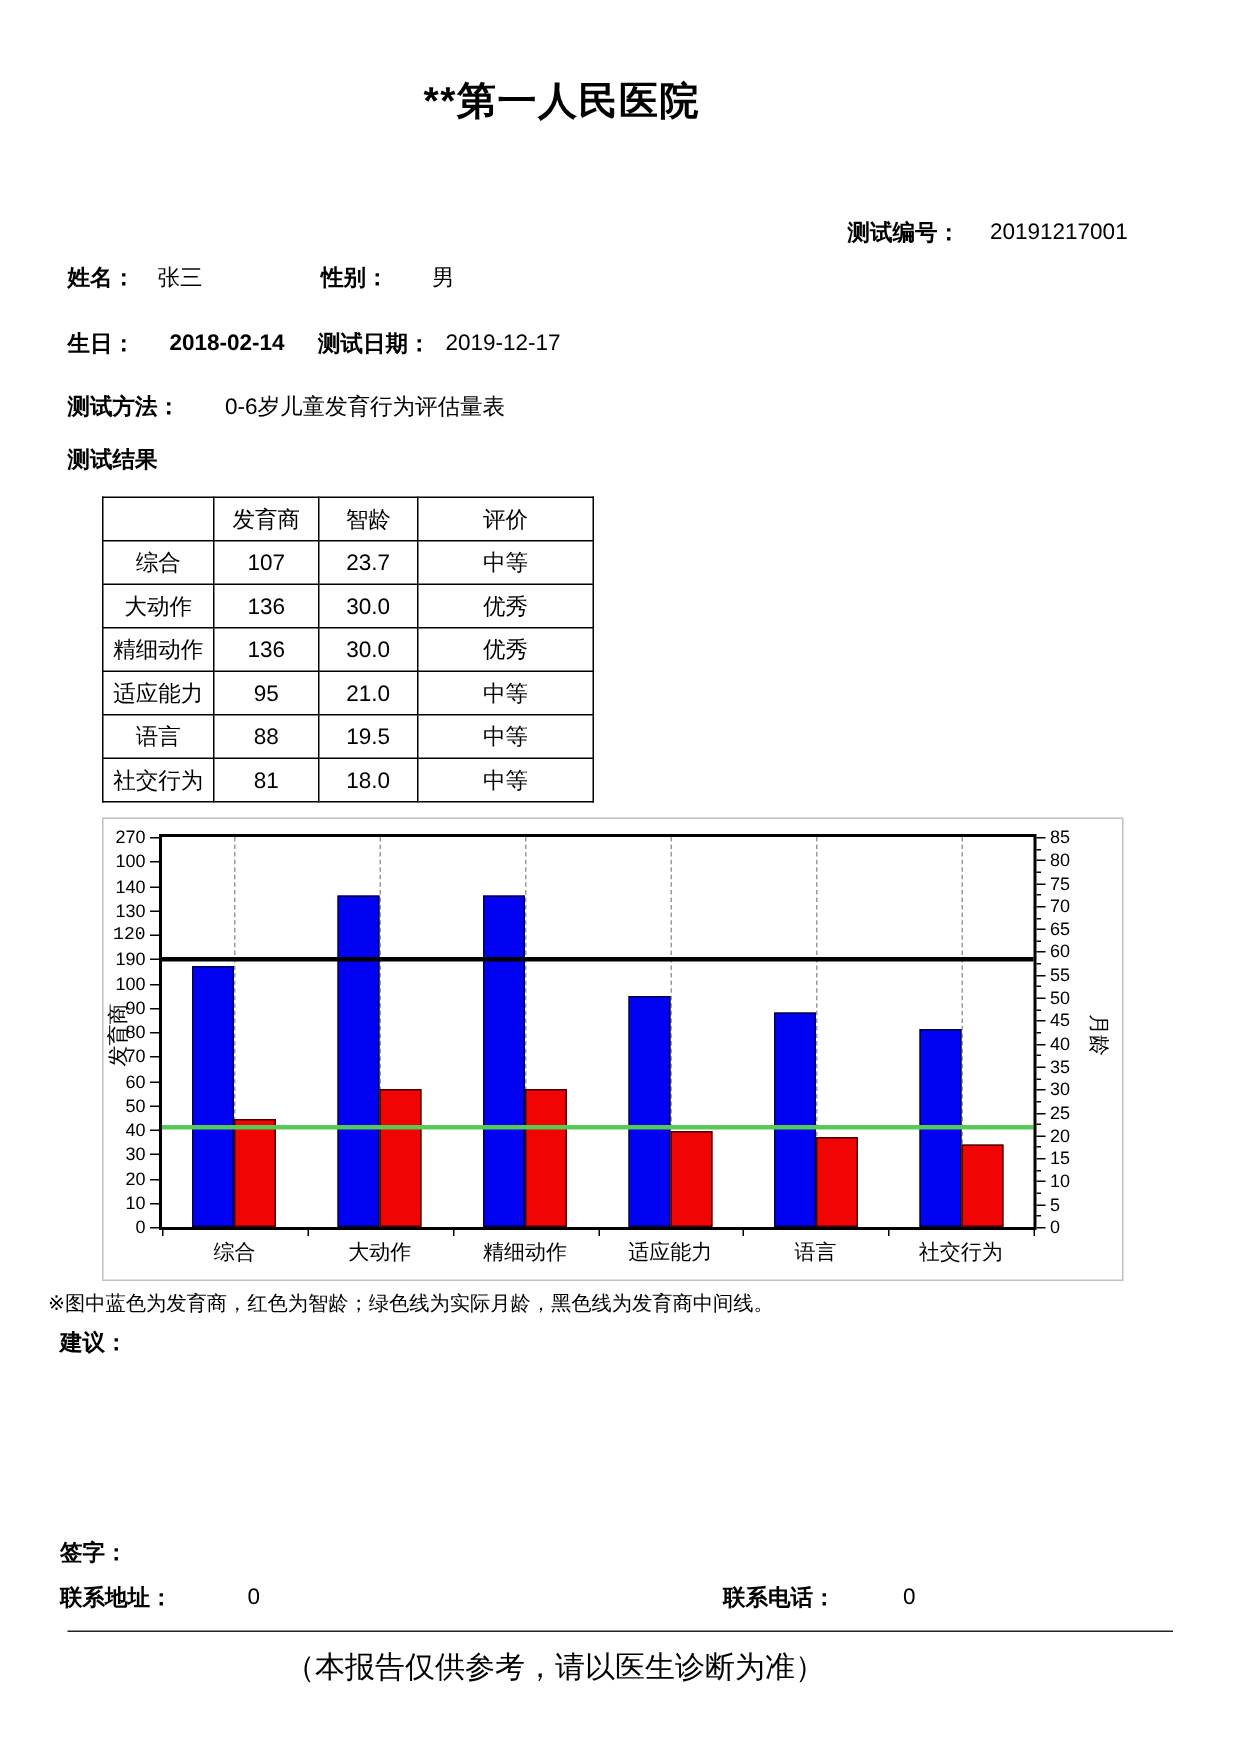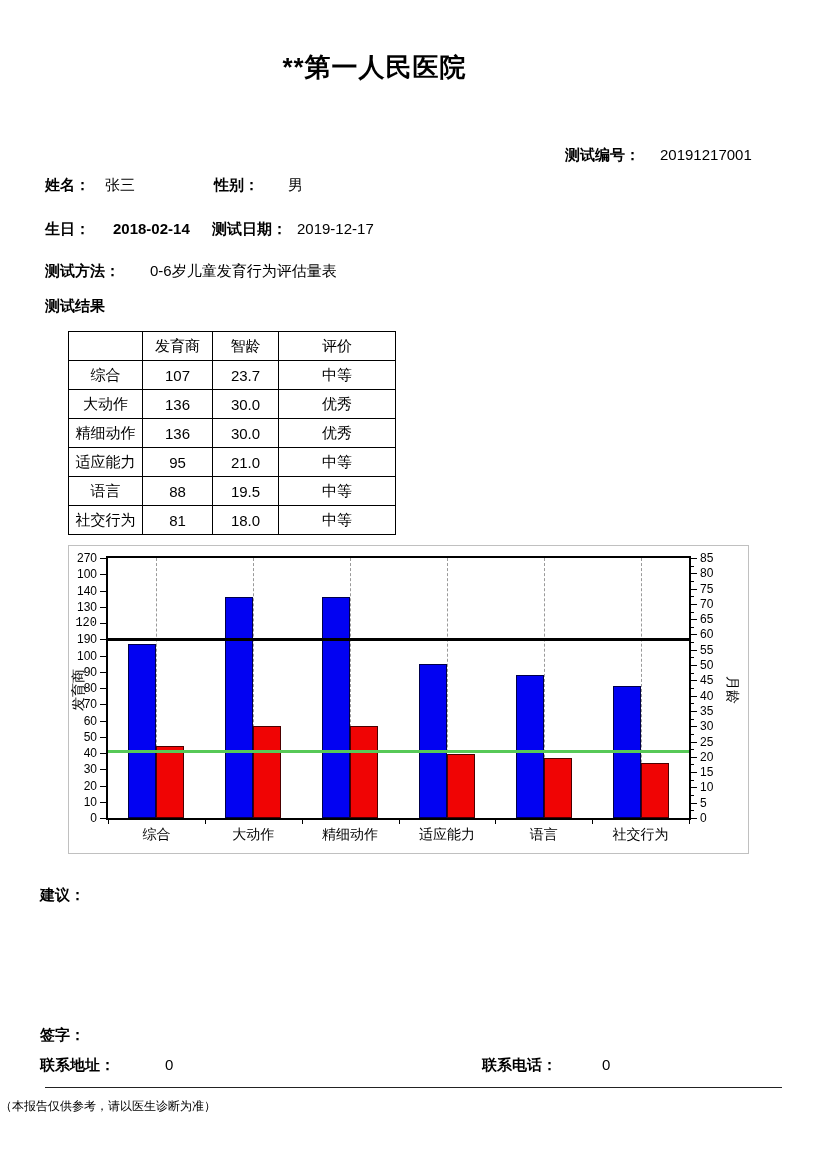--- a/index.html
+++ b/index.html
@@ -39,21 +39,21 @@
   .catlabel{font-size:14px;text-align:center;z-index:3;white-space:nowrap;}
   .axis-title{font-size:14px;white-space:nowrap;z-index:3;}
   .note{top:860px;left:32px;font-size:13.5px;}
   .sugg-label{top:886px;left:40px;}
   .sugg-text{
     position:absolute;top:906px;left:45px;width:700px;font-size:14.6px;
     line-height:19.5px;text-indent:2em;text-align:justify;white-space:normal;
   }
   .sign-label{top:1026px;left:40px;}
   .divider{top:1087px;left:45px;width:737px;height:1px;background:#222;}
-  .disclaimer{top:1098px;left:0;width:740px;text-align:left;font-size:12px;}
+  .disclaimer{top:1098px;left:0;width:740px;text-align:center;font-size:20px;}
 </style>
 </head>
 <body>
 
 <div class="page">
 
   <div class="abs ctr hospital-title">**第一人民医院</div>
 
   <div class="abs lbl" style="top:146px;left:565px;">测试编号：</div>
   <div class="abs val" style="top:146px;left:660px;">20191217001</div>
@@ -247,20 +247,21 @@
       <div class="tickmark" style="left: 135.833px; top: 274px; width: 1px; height: 4px;"></div>
       <div class="tickmark" style="left: 232.667px; top: 274px; width: 1px; height: 4px;"></div>
       <div class="tickmark" style="left: 329.5px; top: 274px; width: 1px; height: 4px;"></div>
       <div class="tickmark" style="left: 426.333px; top: 274px; width: 1px; height: 4px;"></div>
       <div class="tickmark" style="left: 523.167px; top: 274px; width: 1px; height: 4px;"></div>
       <div class="tickmark" style="left: 620px; top: 274px; width: 1px; height: 4px;"></div>
       <div class="axis-title" style="left: -14px; top: 135px; width: 48px; text-align: center; transform: rotate(-90deg);">发育商</div>
       <div class="axis-title" style="left: 646px; top: 135px; width: 34px; text-align: center; transform: rotate(90deg);">月龄</div>
     </div>
 
+  <div class="abs note">※图中蓝色为发育商，红色为智龄；绿色线为实际月龄，黑色线为发育商中间线。</div>
 
   <div class="abs lbl sugg-label">建议：</div>
 
   <div class="abs lbl sign-label">签字：</div>
 
   <div class="abs lbl" style="top:1056px;left:40px;">联系地址：</div>
   <div class="abs val" style="top:1056px;left:165px;">0</div>
   <div class="abs lbl" style="top:1056px;left:482px;">联系电话：</div>
   <div class="abs val" style="top:1056px;left:602px;">0</div>
 

